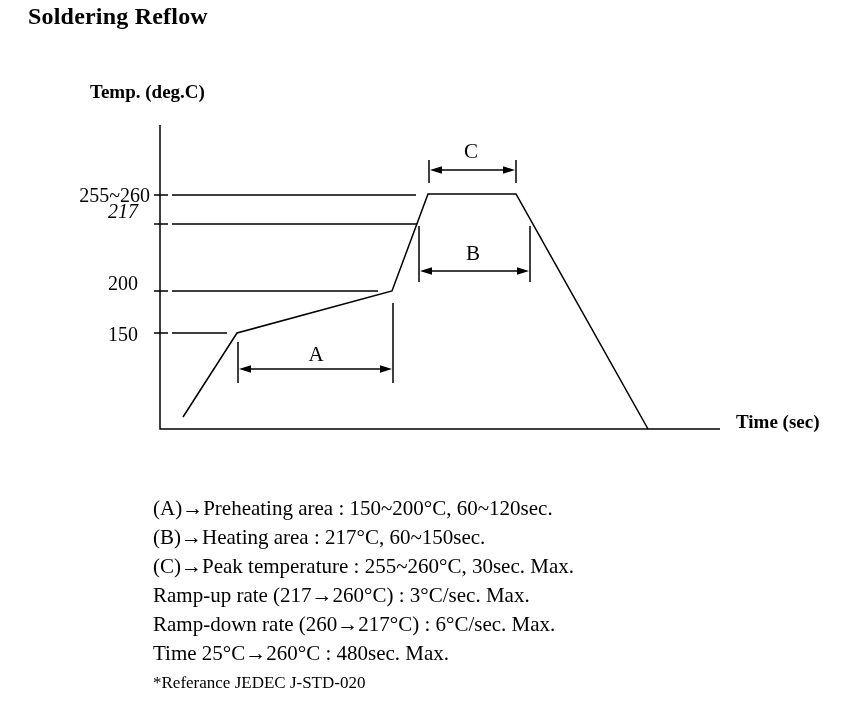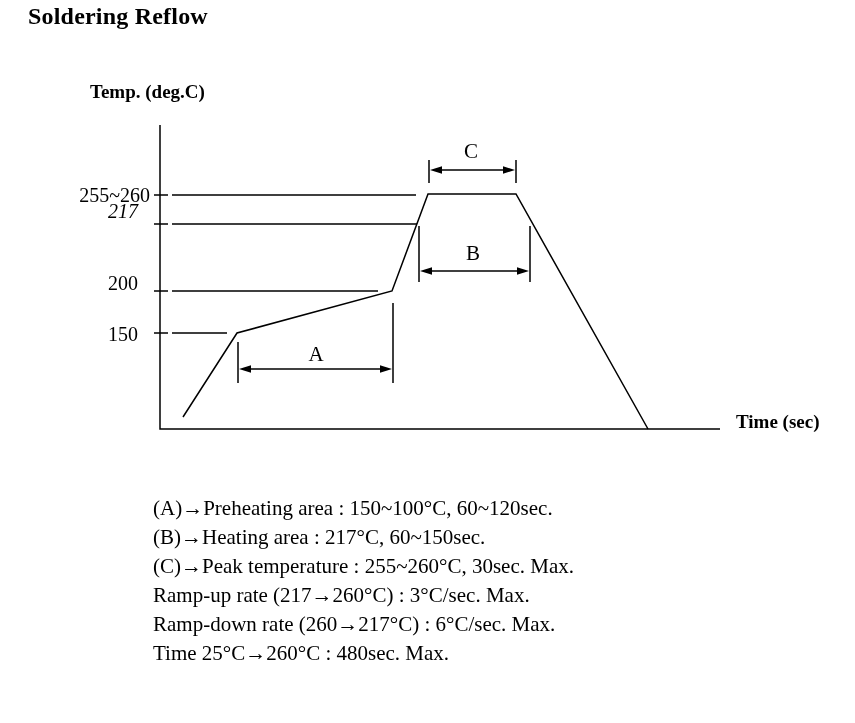--- a/index.html
+++ b/index.html
@@ -85,19 +85,20 @@
 
   <g>
     <path d="M429,160 V183 M516,160 V183"></path>
     <line x1="440" y1="170" x2="505" y2="170"></line>
     <polygon fill="#000000" stroke="none" points="430,170 442,166.2 442,173.8"></polygon>
     <polygon fill="#000000" stroke="none" points="515,170 503,166.2 503,173.8"></polygon>
   </g>
 </svg>
 
 <div class="abs notes">
-  <div class="note-line">(A)→Preheating area : 150~100°C, 60~120sec.</div>
+  <div class="note-line">(A)→Preheating area : 150~200°C, 60~120sec.</div>
   <div class="note-line">(B)→Heating area : 217°C, 60~150sec.</div>
   <div class="note-line">(C)→Peak temperature : 255~260°C, 30sec. Max.</div>
   <div class="note-line">Ramp-up rate (217→260°C) : 3°C/sec. Max.</div>
   <div class="note-line">Ramp-down rate (260→217°C) : 6°C/sec. Max.</div>
   <div class="note-line">Time 25°C→260°C : 480sec. Max.</div>
+  <div class="note-line footnote">*Referance JEDEC J-STD-020</div>
 </div>
 
 </body></html>

